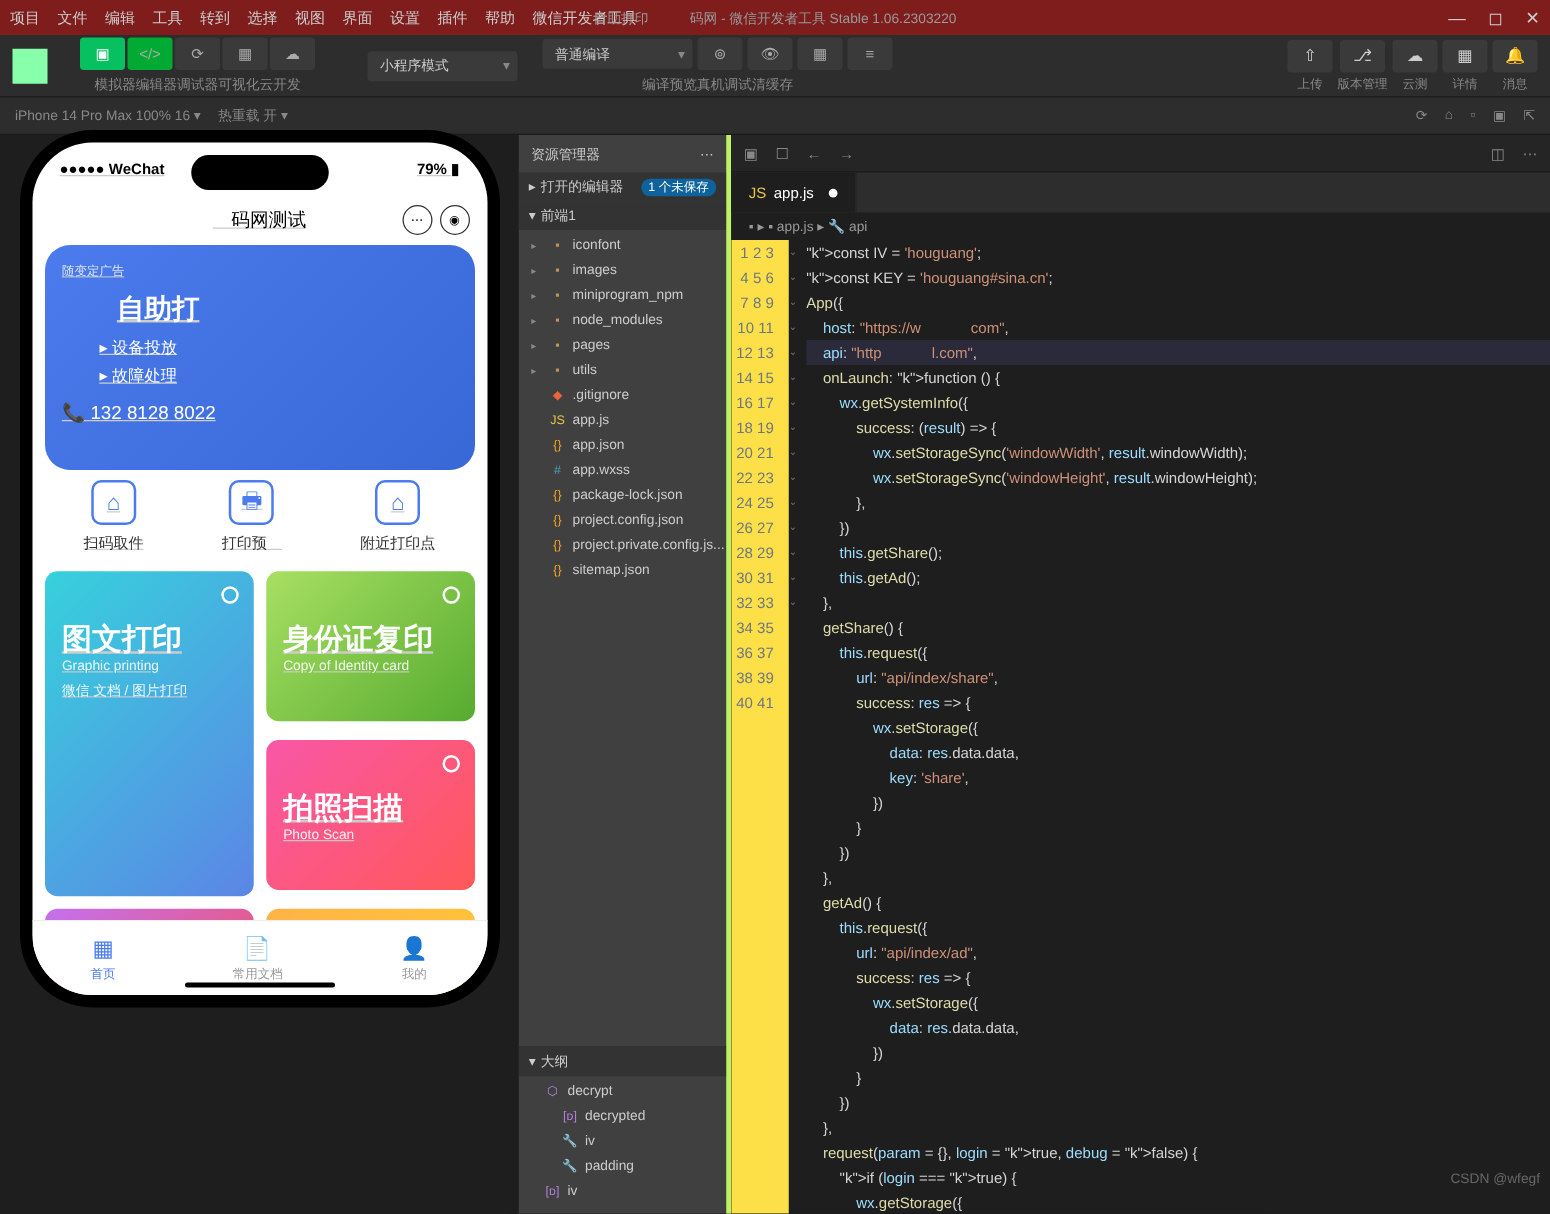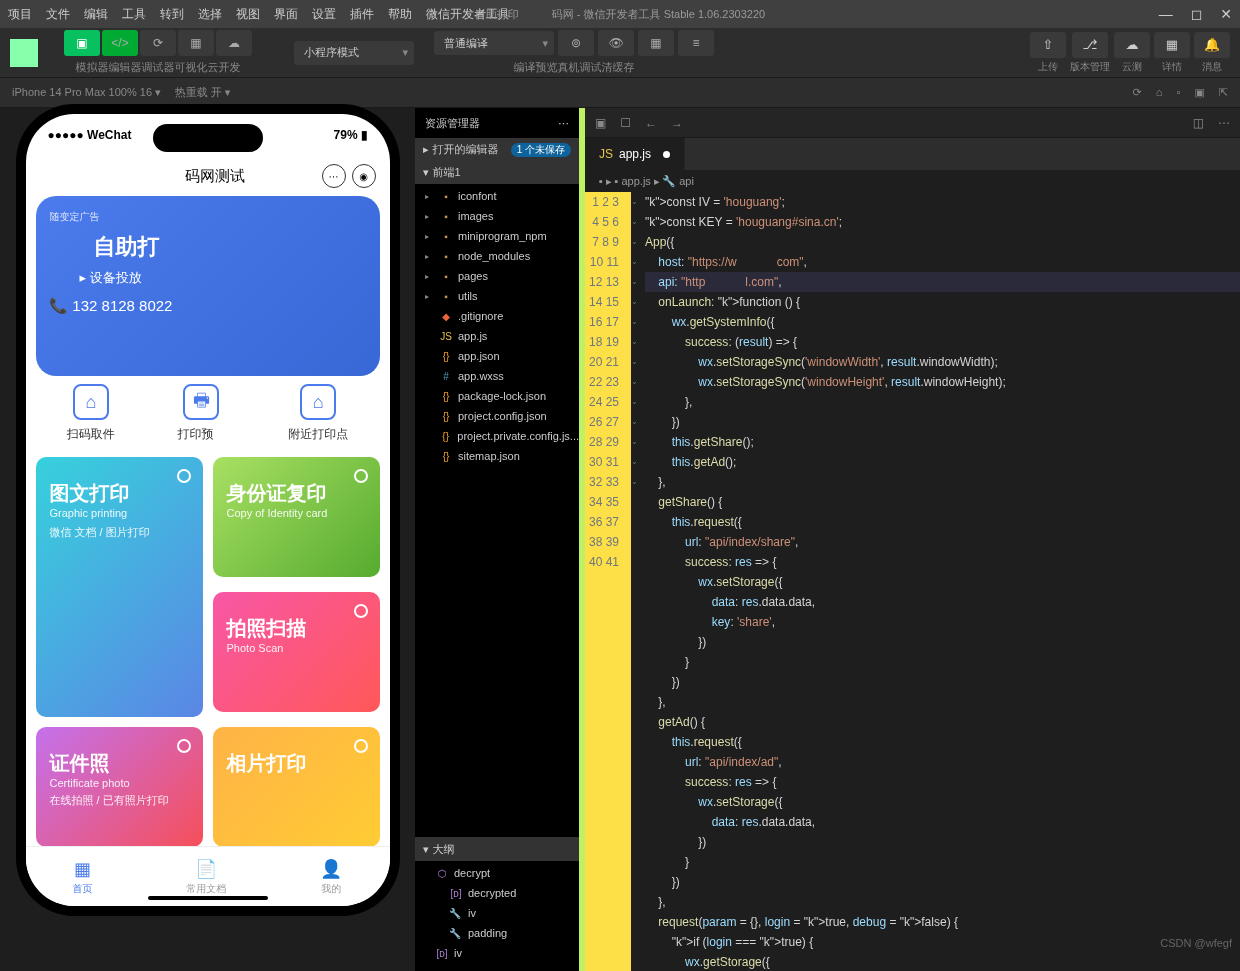--- a/index.html
+++ b/index.html
@@ -1,36 +1,36 @@
 <!DOCTYPE html>
 <html><head>
 <meta charset="utf-8">
 <style>
 * { margin:0; padding:0; box-sizing:border-box; font-family:"Microsoft YaHei","PingFang SC",sans-serif; }
 body { background:#1e1e1e; color:#ccc; width:1240px; height:971px; overflow:hidden; font-size:12px; }
-.titlebar { height:28px; background:#404040; display:flex; align-items:center; padding:0 8px; gap:14px; color:#ccc; }
+.titlebar { height:28px; background:#7f1d1d; display:flex; align-items:center; padding:0 8px; gap:14px; color:#ccc; }
 .titlebar .menu { display:flex; gap:14px; }
 .titlebar .menu span { cursor:pointer; }
 .titlebar .center { position:absolute; left:50%; transform:translateX(-50%); color:#999; font-size:11px; }
 .titlebar .winbtns { margin-left:auto; display:flex; gap:18px; font-size:14px; }
 .toolbar { height:50px; background:#2d2d2d; display:flex; align-items:center; padding:0 10px; gap:6px; border-bottom:1px solid #1a1a1a;}
 .avatar { width:28px; height:28px; background:#8fa; margin-right:20px; }
 .tbgroup { display:flex; gap:2px; }
 .tbtn { min-width:36px; height:26px; background:#3a3a3a; border-radius:3px; display:flex; align-items:center; justify-content:center; color:#aaa; font-size:12px; }
 .tbtn.green { background:#07c160; color:#fff; }
 .tlabels { display:flex; gap:0; font-size:11px; color:#888; margin-top:2px; }
 .tcol { display:flex; flex-direction:column; align-items:center; gap:2px; }
 .dropdown { height:24px; background:#3a3a3a; border-radius:3px; display:flex; align-items:center; padding:0 18px 0 10px; font-size:11px; color:#ccc; position:relative; min-width:120px; }
 .dropdown:after { content:"▾"; position:absolute; right:6px; color:#888; }
 .toolbar-right { margin-left:auto; display:flex; gap:4px; }
 .rbtn { width:36px; height:26px; background:#3a3a3a; border-radius:3px; display:flex; align-items:center; justify-content:center; font-size:13px; }
 .devicebar { height:30px; background:#2d2d2d; display:flex; align-items:center; padding:0 12px; color:#888; font-size:11px; gap:14px; border-bottom:1px solid #1a1a1a;}
 .main { display:flex; height:calc(100% - 108px); }
 .sim-pane { width:415px; background:#1e1e1e; display:flex; align-items:flex-start; justify-content:center; padding-top:6px; }
-.phone { width:364px; height:792px; background:#fff; border-radius:48px; box-shadow:0 0 0 10px #000; overflow:hidden; position:relative; }
+.phone { width:364px; height:682px; background:#fff; border-radius:48px; box-shadow:0 0 0 10px #000; overflow:hidden; position:relative;text-decoration:underline; }
 .notch { position:absolute; top:10px; left:50%; transform:translateX(-50%); width:110px; height:28px; background:#000; border-radius:18px; z-index:5;}
 .status { height:42px; display:flex; align-items:center; justify-content:space-between; padding:0 22px; font-size:12px; font-weight:600; color:#000;}
 .navbar { height:40px; display:flex; align-items:center; justify-content:center; position:relative; color:#000; font-size:15px; }
 .navbar .caps { position:absolute; right:14px; display:flex; gap:6px; }
 .cap { width:24px; height:24px; border:1.5px solid #333; border-radius:50%; display:flex; align-items:center; justify-content:center; font-size:10px; }
 .banner { margin:0 10px; height:180px; background:linear-gradient(135deg,#4b7bec,#3867d6); border-radius:20px; color:#fff; padding:14px; position:relative; overflow:hidden;}
 .banner h2 { font-size:22px; margin:8px 0 4px 44px; font-weight:700;}
 .banner .sub { font-size:13px; margin-left:30px; line-height:1.8;}
 .banner .tel { margin-top:8px; font-size:15px; }
 .store { margin:10px; height:40px; border:1px solid #eee; border-radius:8px; display:flex; align-items:center; padding:0 12px; color:#333; font-size:13px;}
@@ -38,29 +38,29 @@
 .quick { margin:0 10px; display:flex; justify-content:space-around; padding:8px 0;}
 .qitem { display:flex; flex-direction:column; align-items:center; gap:6px; color:#333; font-size:12px;}
 .qicon { width:36px; height:36px; border:2px solid #4b7bec; border-radius:8px; display:flex; align-items:center; justify-content:center; color:#4b7bec; font-size:18px;}
 .cards { margin:6px 10px; display:grid; grid-template-columns:1fr 1fr; gap:10px; }
 .card { height:120px; border-radius:10px; padding:14px; color:#fff; position:relative;}
 .card.big { grid-row:span 2; height:260px; background:linear-gradient(135deg,#36d1dc,#5b86e5);}
 .card.c2 { background:linear-gradient(135deg,#a8e063,#56ab2f);}
 .card.c3 { background:linear-gradient(135deg,#f857a6,#ff5858);}
 .card.c4 { background:linear-gradient(135deg,#c471ed,#f64f59);}
 .card.c5 { background:linear-gradient(135deg,#ffb347,#ffcc33);}
-.card h3 { font-size:20px; margin-top:9px;}
+.card h3 { font-size:24px; margin-top:24px;}
 .card .en { font-size:11px; opacity:.9;}
 .card .dot { position:absolute; top:12px; right:12px; width:14px; height:14px; border:2px solid #fff; border-radius:50%;}
 .tabbar { position:absolute; bottom:0; left:0; right:0; height:60px; background:#fff; border-top:1px solid #eee; display:flex; justify-content:space-around; align-items:center;}
 .tab { display:flex; flex-direction:column; align-items:center; font-size:10px; color:#999; gap:2px;}
 .tab.active { color:#4b7bec;}
 .tabicon { font-size:18px;}
 .homebar { position:absolute; bottom:6px; left:50%; transform:translateX(-50%); width:120px; height:4px; background:#000; border-radius:3px;}
-.explorer { width:170px; background:#000000; border-right:6px solid #bef264; display:flex; flex-direction:column; overflow:hidden;}
+.explorer { width:170px; background:#404040; border-right:4px solid #bef264; display:flex; flex-direction:column; overflow:hidden;}
 .exp-head { height:30px; display:flex; align-items:center; padding:0 10px; color:#ccc; font-size:11px; justify-content:space-between;}
 .exp-section { padding:4px 8px; background:#333; color:#ccc; font-size:11px; display:flex; align-items:center; gap:4px;}
 .badge { background:#0e639c; color:#fff; border-radius:8px; padding:0 6px; font-size:10px; margin-left:auto;}
 .tree { flex:1; overflow:auto; padding:2px 0;}
 .tree-item { height:20px; display:flex; align-items:center; padding-left:24px; font-size:11px; color:#ccc; gap:5px; cursor:pointer;}
 .tree-item.folder:before { content:"▸"; position:absolute; margin-left:-14px; color:#888; font-size:8px;}
 .ticon { width:14px; text-align:center; font-size:10px;}
 .ti-folder { color:#c09553;}
 .ti-js { color:#e6c547;}
 .ti-json { color:#f5a623;}
@@ -193,20 +193,21 @@
         <span>　码网测试</span>
         <div class="caps">
             <div class="cap">⋯</div>
             <div class="cap">◉</div>
           </div>
       </div>
       <div class="banner">
         <div style="font-size:10px;opacity:.8">随变定广告</div>
         <h2>自助打</h2>
         <div class="sub">▸ 设备投放</div>
+        <div class="sub">▸ 故障处理</div>
         <div class="tel">📞 132 8128 8022</div>
       </div>
       <div class="quick" id="quick">
           <div class="qitem">
             <div class="qicon">⌂</div>
             <span>扫码取件</span>
           </div>
           <div class="qitem">
             <div class="qicon">🖶</div>
             <span>打印预　</span>

